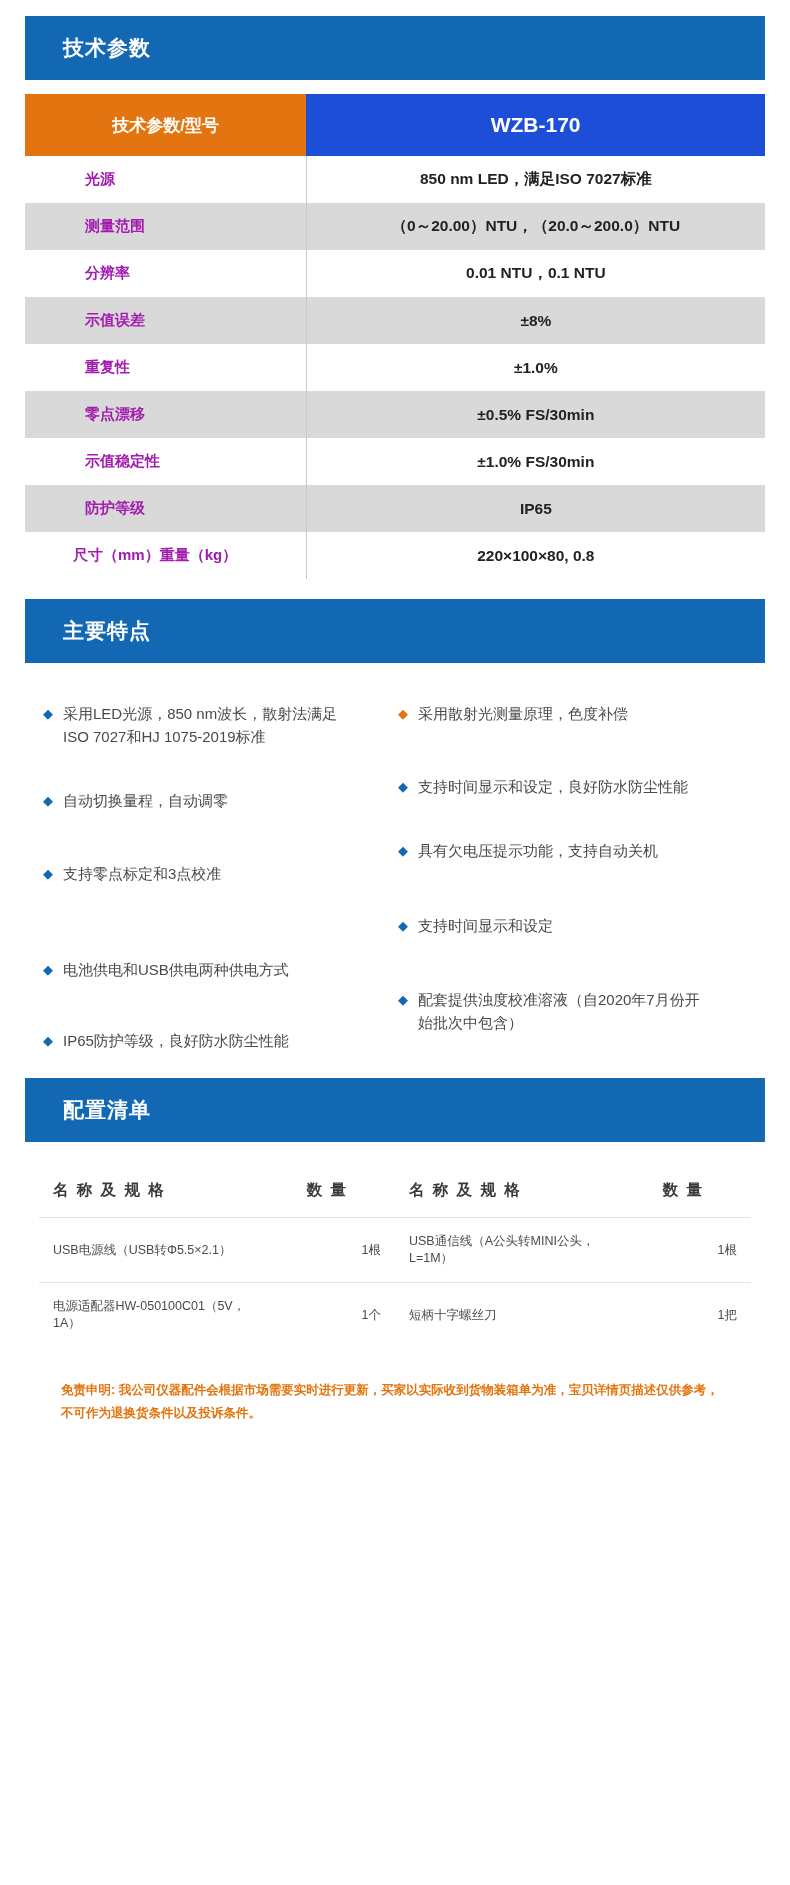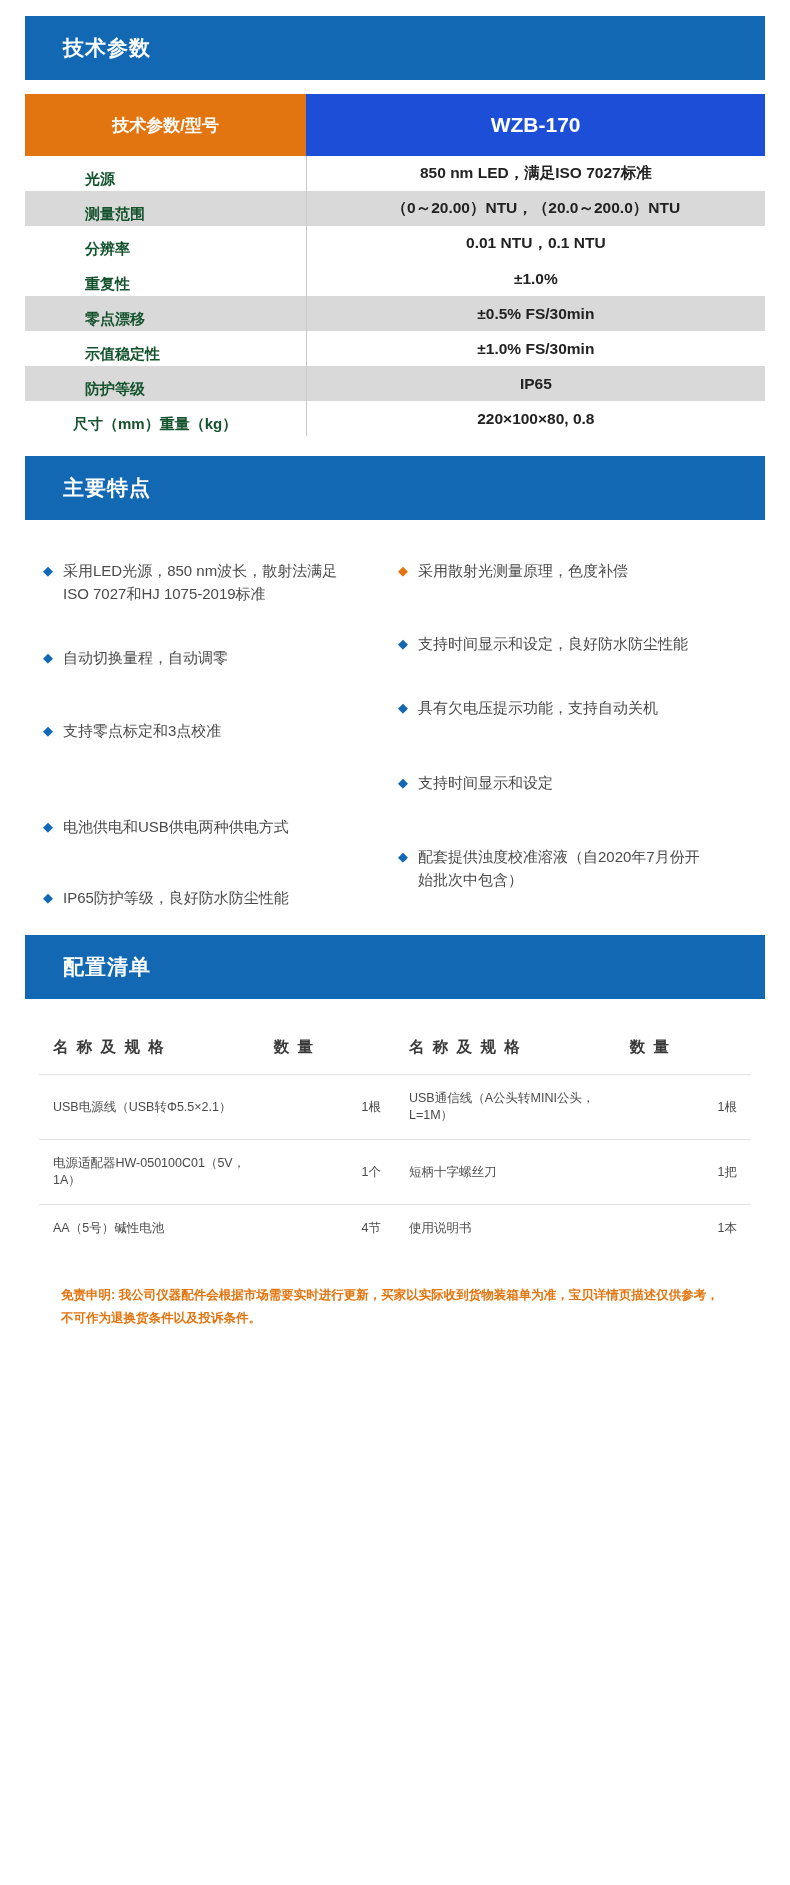--- a/index.html
+++ b/index.html
@@ -57,22 +57,22 @@
     background: #1d4ed8;
     color: #ffffff;
     font-size: 21px;
     font-weight: bold;
     text-align: center;
     height: 62px;
   }
   .spec-label {
     font-size: 15px;
     font-weight: bold;
-    color: #14532d;
-    padding: 14px 0 2px 60px;
+    color: #a21caf;
+    padding: 14px 0 14px 60px;
     border-right: 1px solid #c9c9c9;
   }
   .spec-value {
     font-size: 15.5px;
     font-weight: bold;
     color: #222;
     text-align: center;
     padding: 4px 10px;
   }
   tr.odd .spec-label, tr.odd .spec-value { background: #ffffff; }
@@ -119,21 +119,21 @@
   }
   table.config th {
     font-size: 15.5px;
     font-weight: bold;
     color: #3a3a3a;
     text-align: left;
     padding: 10px 0 16px 14px;
     letter-spacing: 2px;
   }
   table.config th.qty {
-    text-align: left;
+    text-align: center;
     padding-right: 14px;
     letter-spacing: 2px;
   }
   table.config td {
     font-size: 12.5px;
     color: #4a4a4a;
     padding: 15px 0 15px 14px;
     border-top: 1px solid #e3e3e3;
     vertical-align: middle;
   }
@@ -175,20 +175,24 @@
           <td class="spec-label">光源</td>
           <td class="spec-value">850 nm LED，满足ISO 7027标准</td>
         </tr>
         <tr class="even">
           <td class="spec-label">测量范围</td>
           <td class="spec-value">（0～20.00）NTU，（20.0～200.0）NTU</td>
         </tr>
         <tr class="odd">
           <td class="spec-label">分辨率</td>
           <td class="spec-value">0.01 NTU，0.1 NTU</td>
+        </tr>
+        <tr class="even">
+          <td class="spec-label">示值误差</td>
+          <td class="spec-value">±8%</td>
         </tr>
         <tr class="odd">
           <td class="spec-label">重复性</td>
           <td class="spec-value">±1.0%</td>
         </tr>
         <tr class="even">
           <td class="spec-label">零点漂移</td>
           <td class="spec-value">±0.5% FS/30min</td>
         </tr>
         <tr class="odd">
@@ -281,25 +285,19 @@
           <td class="qty">1根</td>
           <td>USB通信线（A公头转MINI公头，L=1M）</td>
           <td class="qty">1根</td>
         </tr>
         <tr>
           <td>电源适配器HW-050100C01（5V，1A）</td>
           <td class="qty">1个</td>
           <td>短柄十字螺丝刀</td>
           <td class="qty">1把</td>
         </tr>
-        <tr>
-          <td>AA（5号）碱性电池</td>
-          <td class="qty">4节</td>
-          <td>使用说明书</td>
-          <td class="qty">1本</td>
-        </tr>
       </tbody>
     </table>
   </div>
 
   <div class="disclaimer" style="color: rgb(226, 117, 15);">免责申明: 我公司仪器配件会根据市场需要实时进行更新，买家以实际收到货物装箱单为准，宝贝详情页描述仅供参考，不可作为退换货条件以及投诉条件。</div>
 
 </div>
 
 </body></html>

